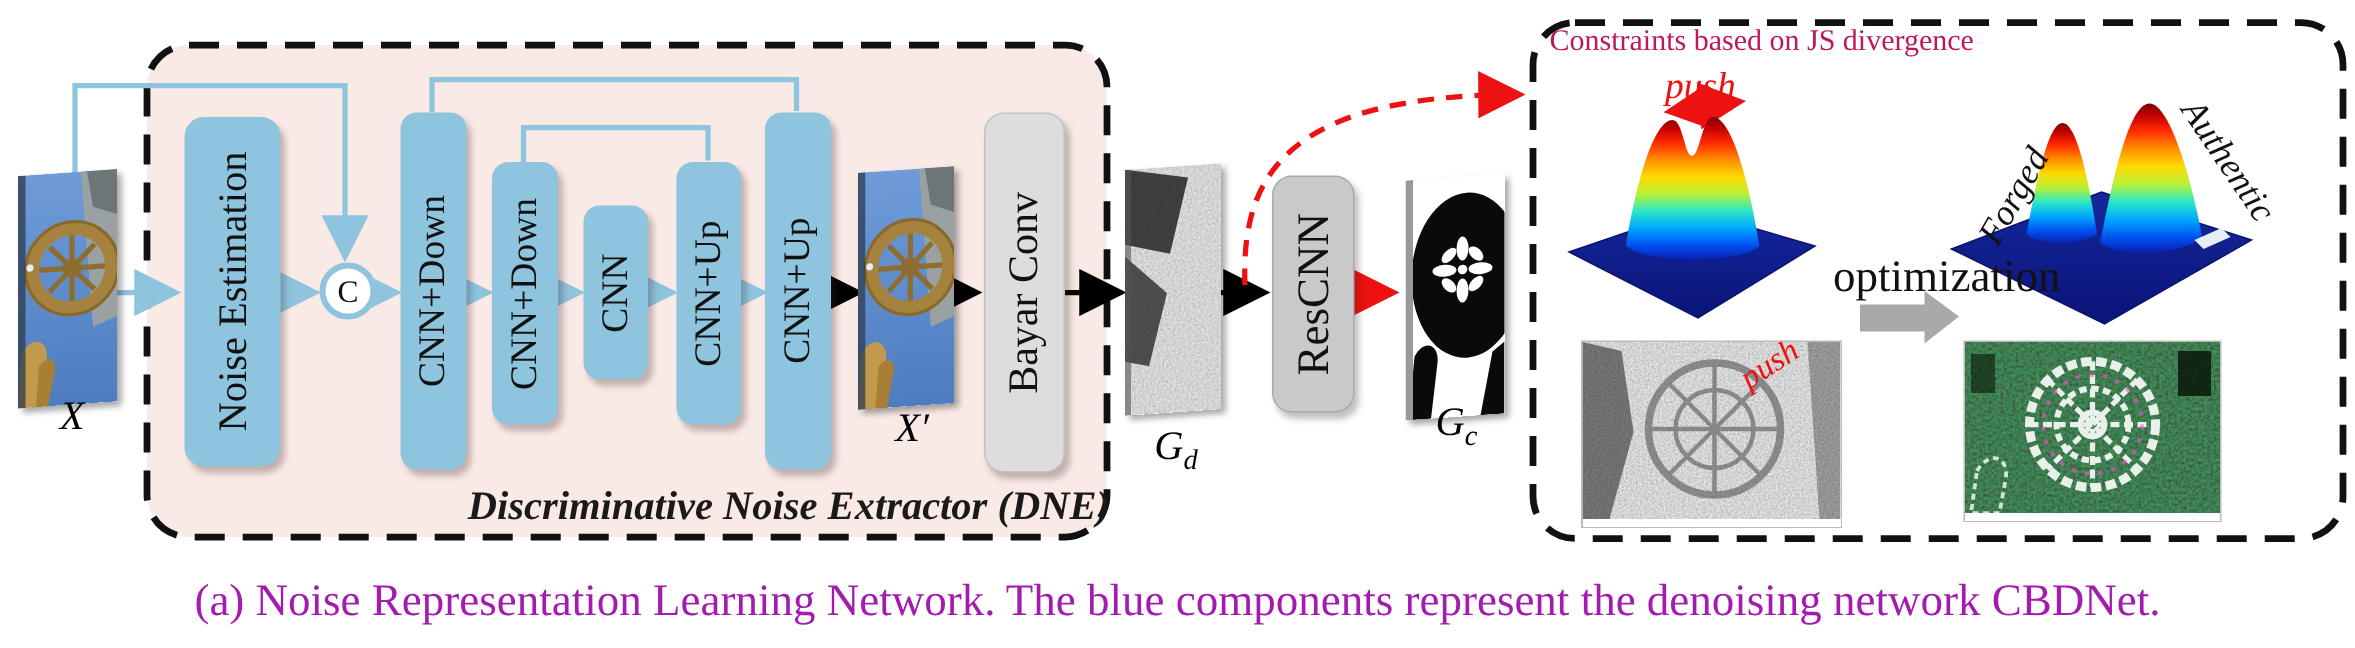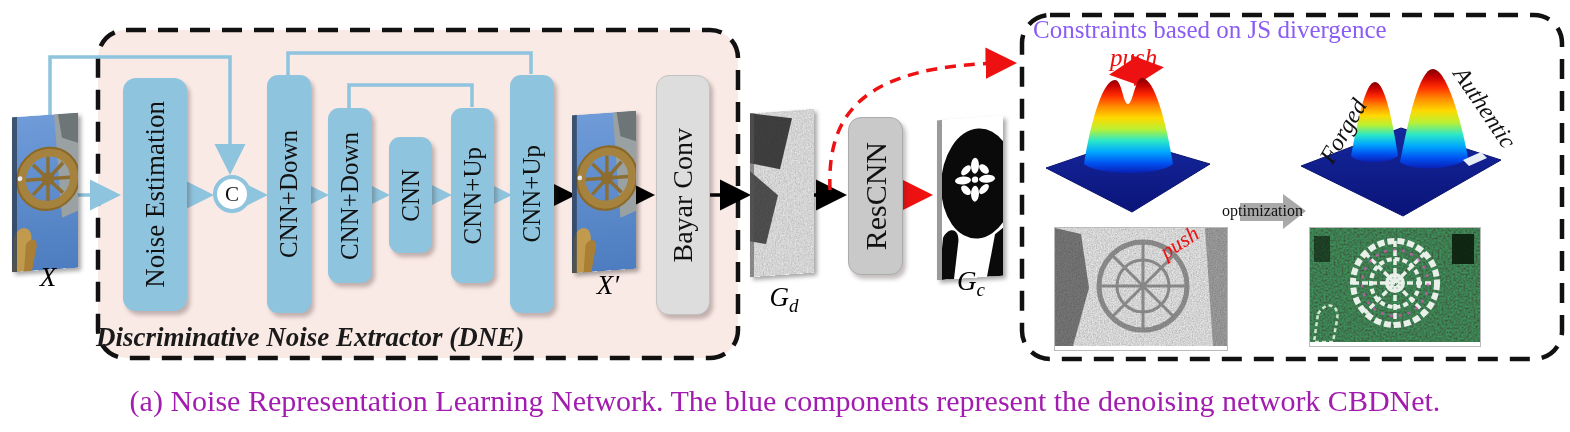--- a/index.html
+++ b/index.html
@@ -23,25 +23,25 @@
     background:#ffffff;border:4px solid #8fc4de;display:flex;align-items:center;justify-content:center;
     font-size:21px;color:#111;
   }
   
   .panel3d{position:absolute;transform:skewY(-4deg);box-shadow:3px 3px 4px rgba(0,0,0,.35);}
   .panel3d svg{display:block;}
   
   .iolabel{position:absolute;font-style:italic;font-size:27px;color:#000;text-align:center;}
   .iolabel sub{font-size:19px;font-style:italic;}
   .dnelabel{
-    position:absolute;left:96px;top:322px;width:644px;text-align:left;
+    position:absolute;left:96px;top:322px;width:644px;text-align:right;
     font-weight:bold;font-style:italic;font-size:27px;color:#1a1a1a;
   }
-  .paneltitle{position:absolute;left:1033px;top:16px;font-size:25px;color:#8b5cf6;}
-  .optlabel{position:absolute;left:1222px;top:168px;font-size:16px;color:#111;margin-top:34px;}
+  .paneltitle{position:absolute;left:1033px;top:16px;font-size:20px;color:#be185d;}
+  .optlabel{position:absolute;left:1222px;top:168px;font-size:30px;color:#111;}
   .pushtop{position:absolute;left:1110px;top:44px;font-size:25px;font-style:italic;color:#ee1111;}
   .pushbottom{
     position:absolute;left:1155px;top:243px;font-size:22px;font-style:italic;color:#ee1111;
     transform:rotate(-33deg);transform-origin:left top;
   }
   .forged{
     position:absolute;left:1326px;top:148px;font-size:24px;font-style:italic;color:#111;
     transform:rotate(-60deg);transform-origin:left center;
   }
   .authentic{

